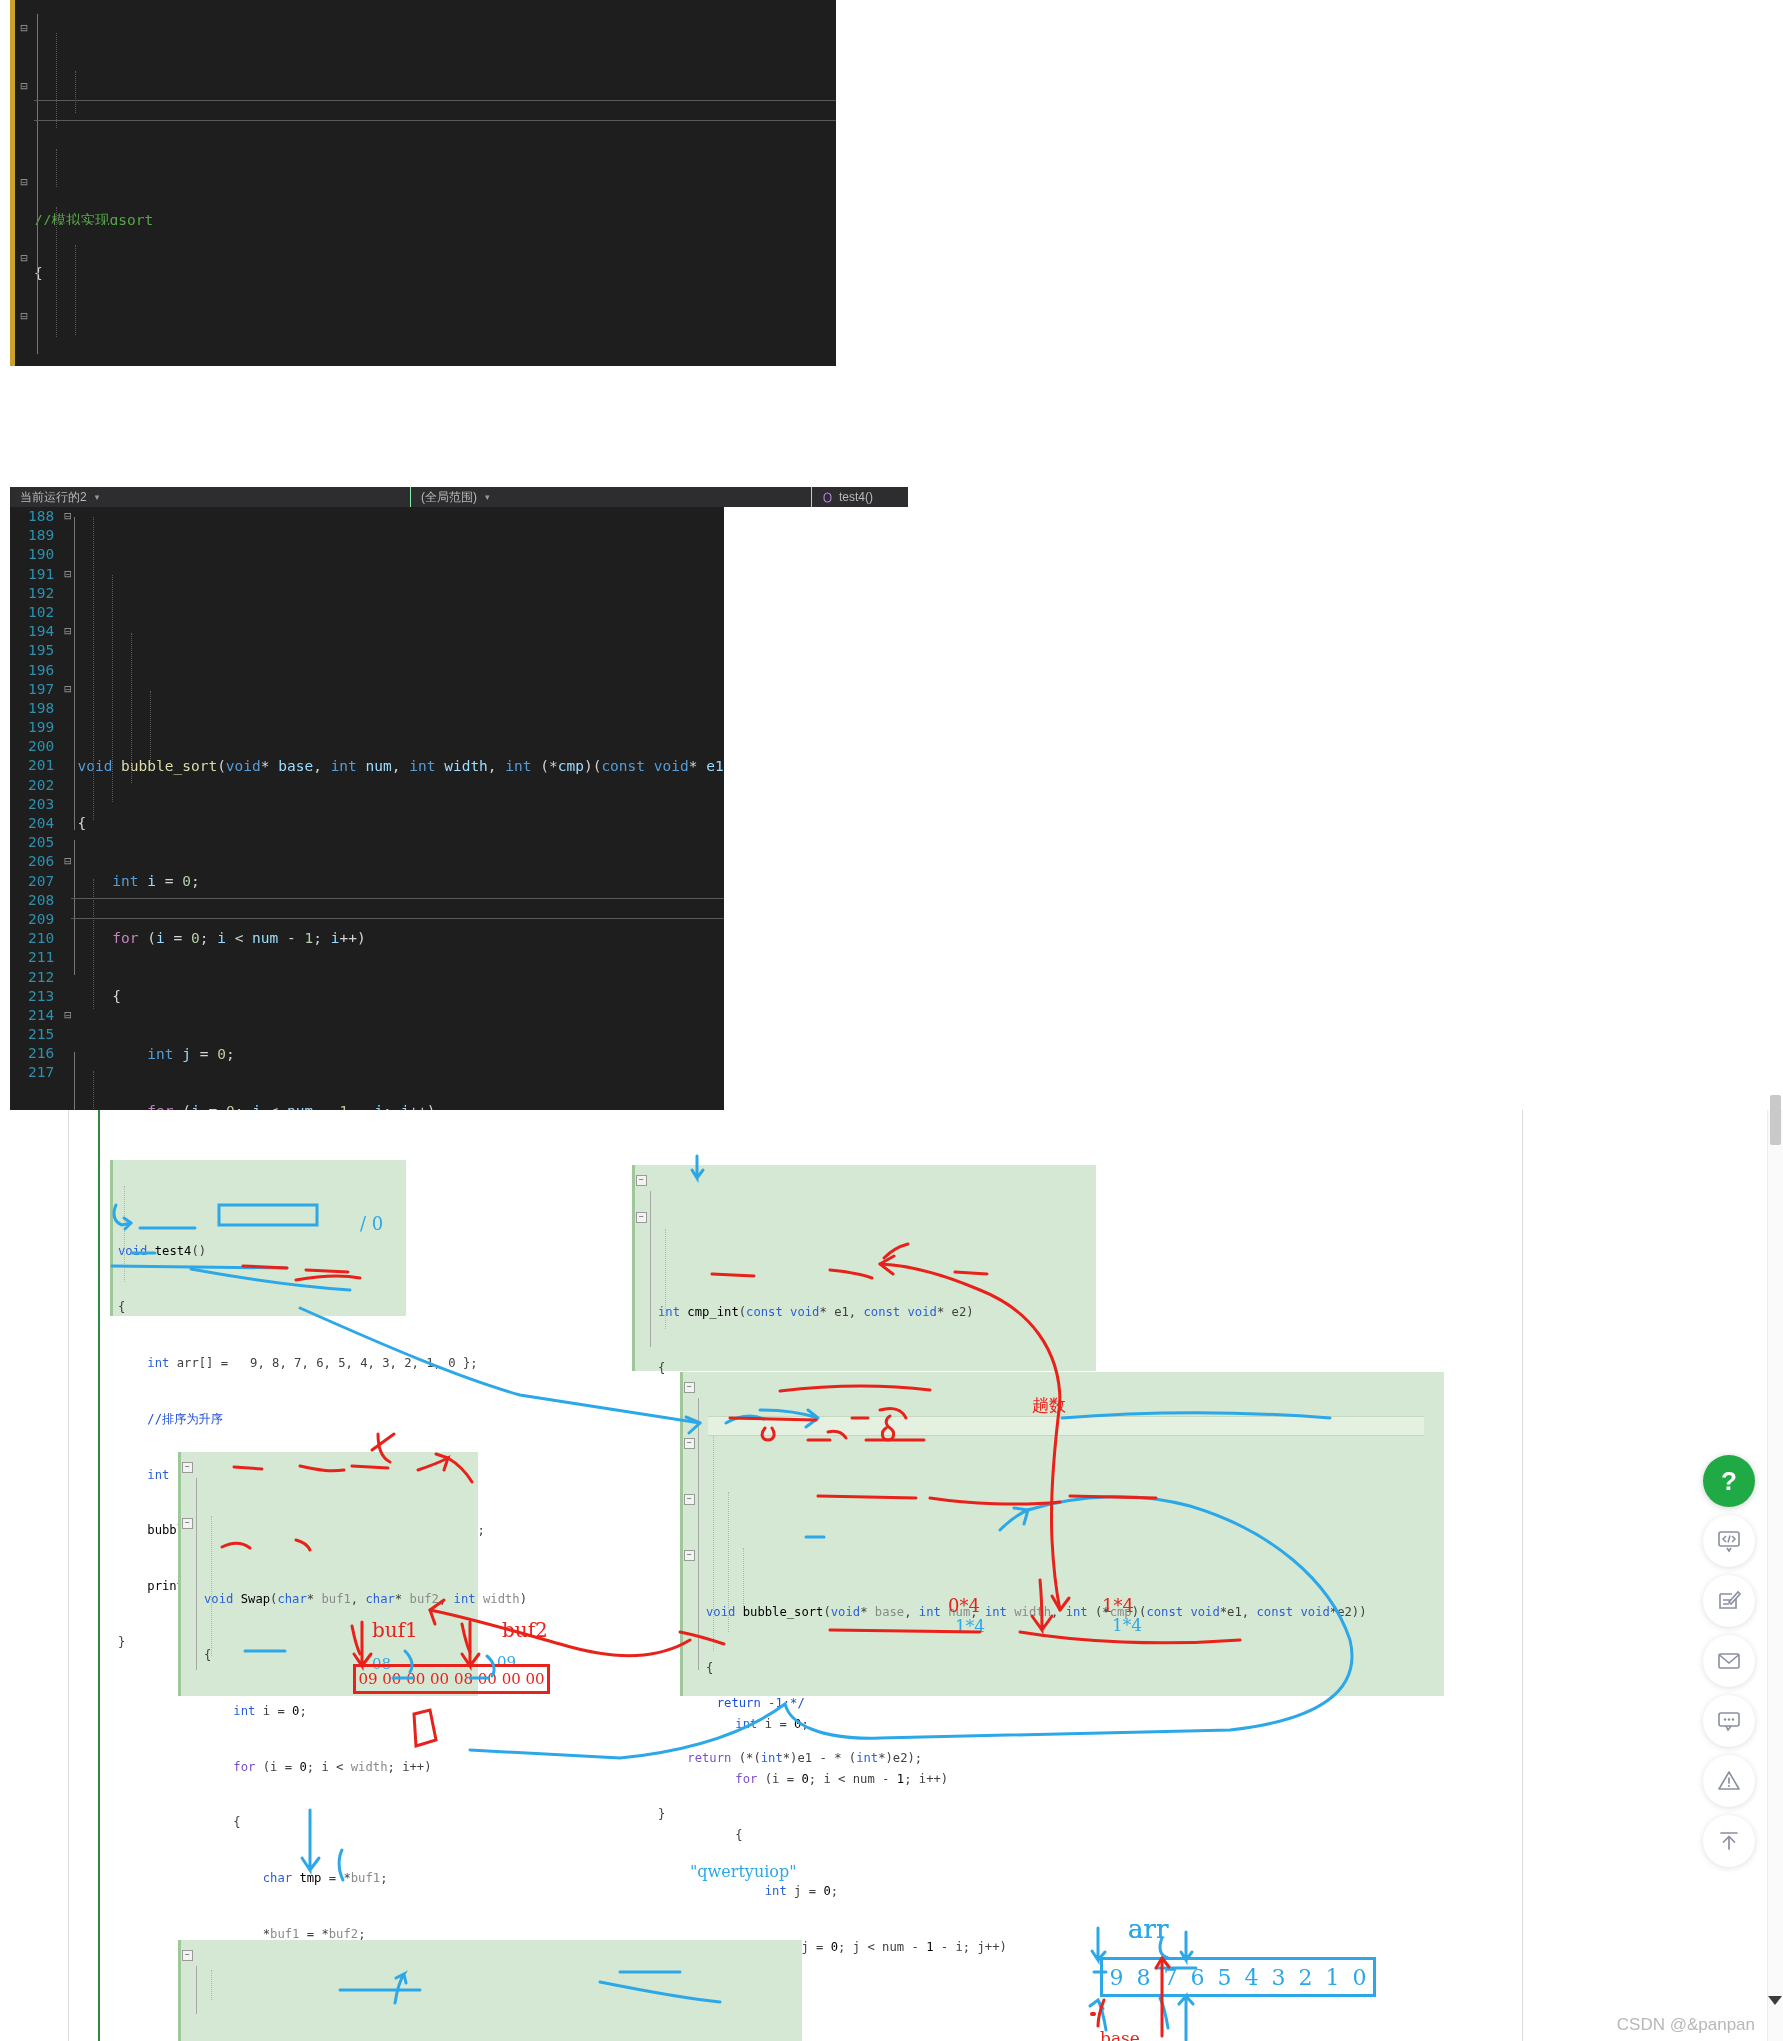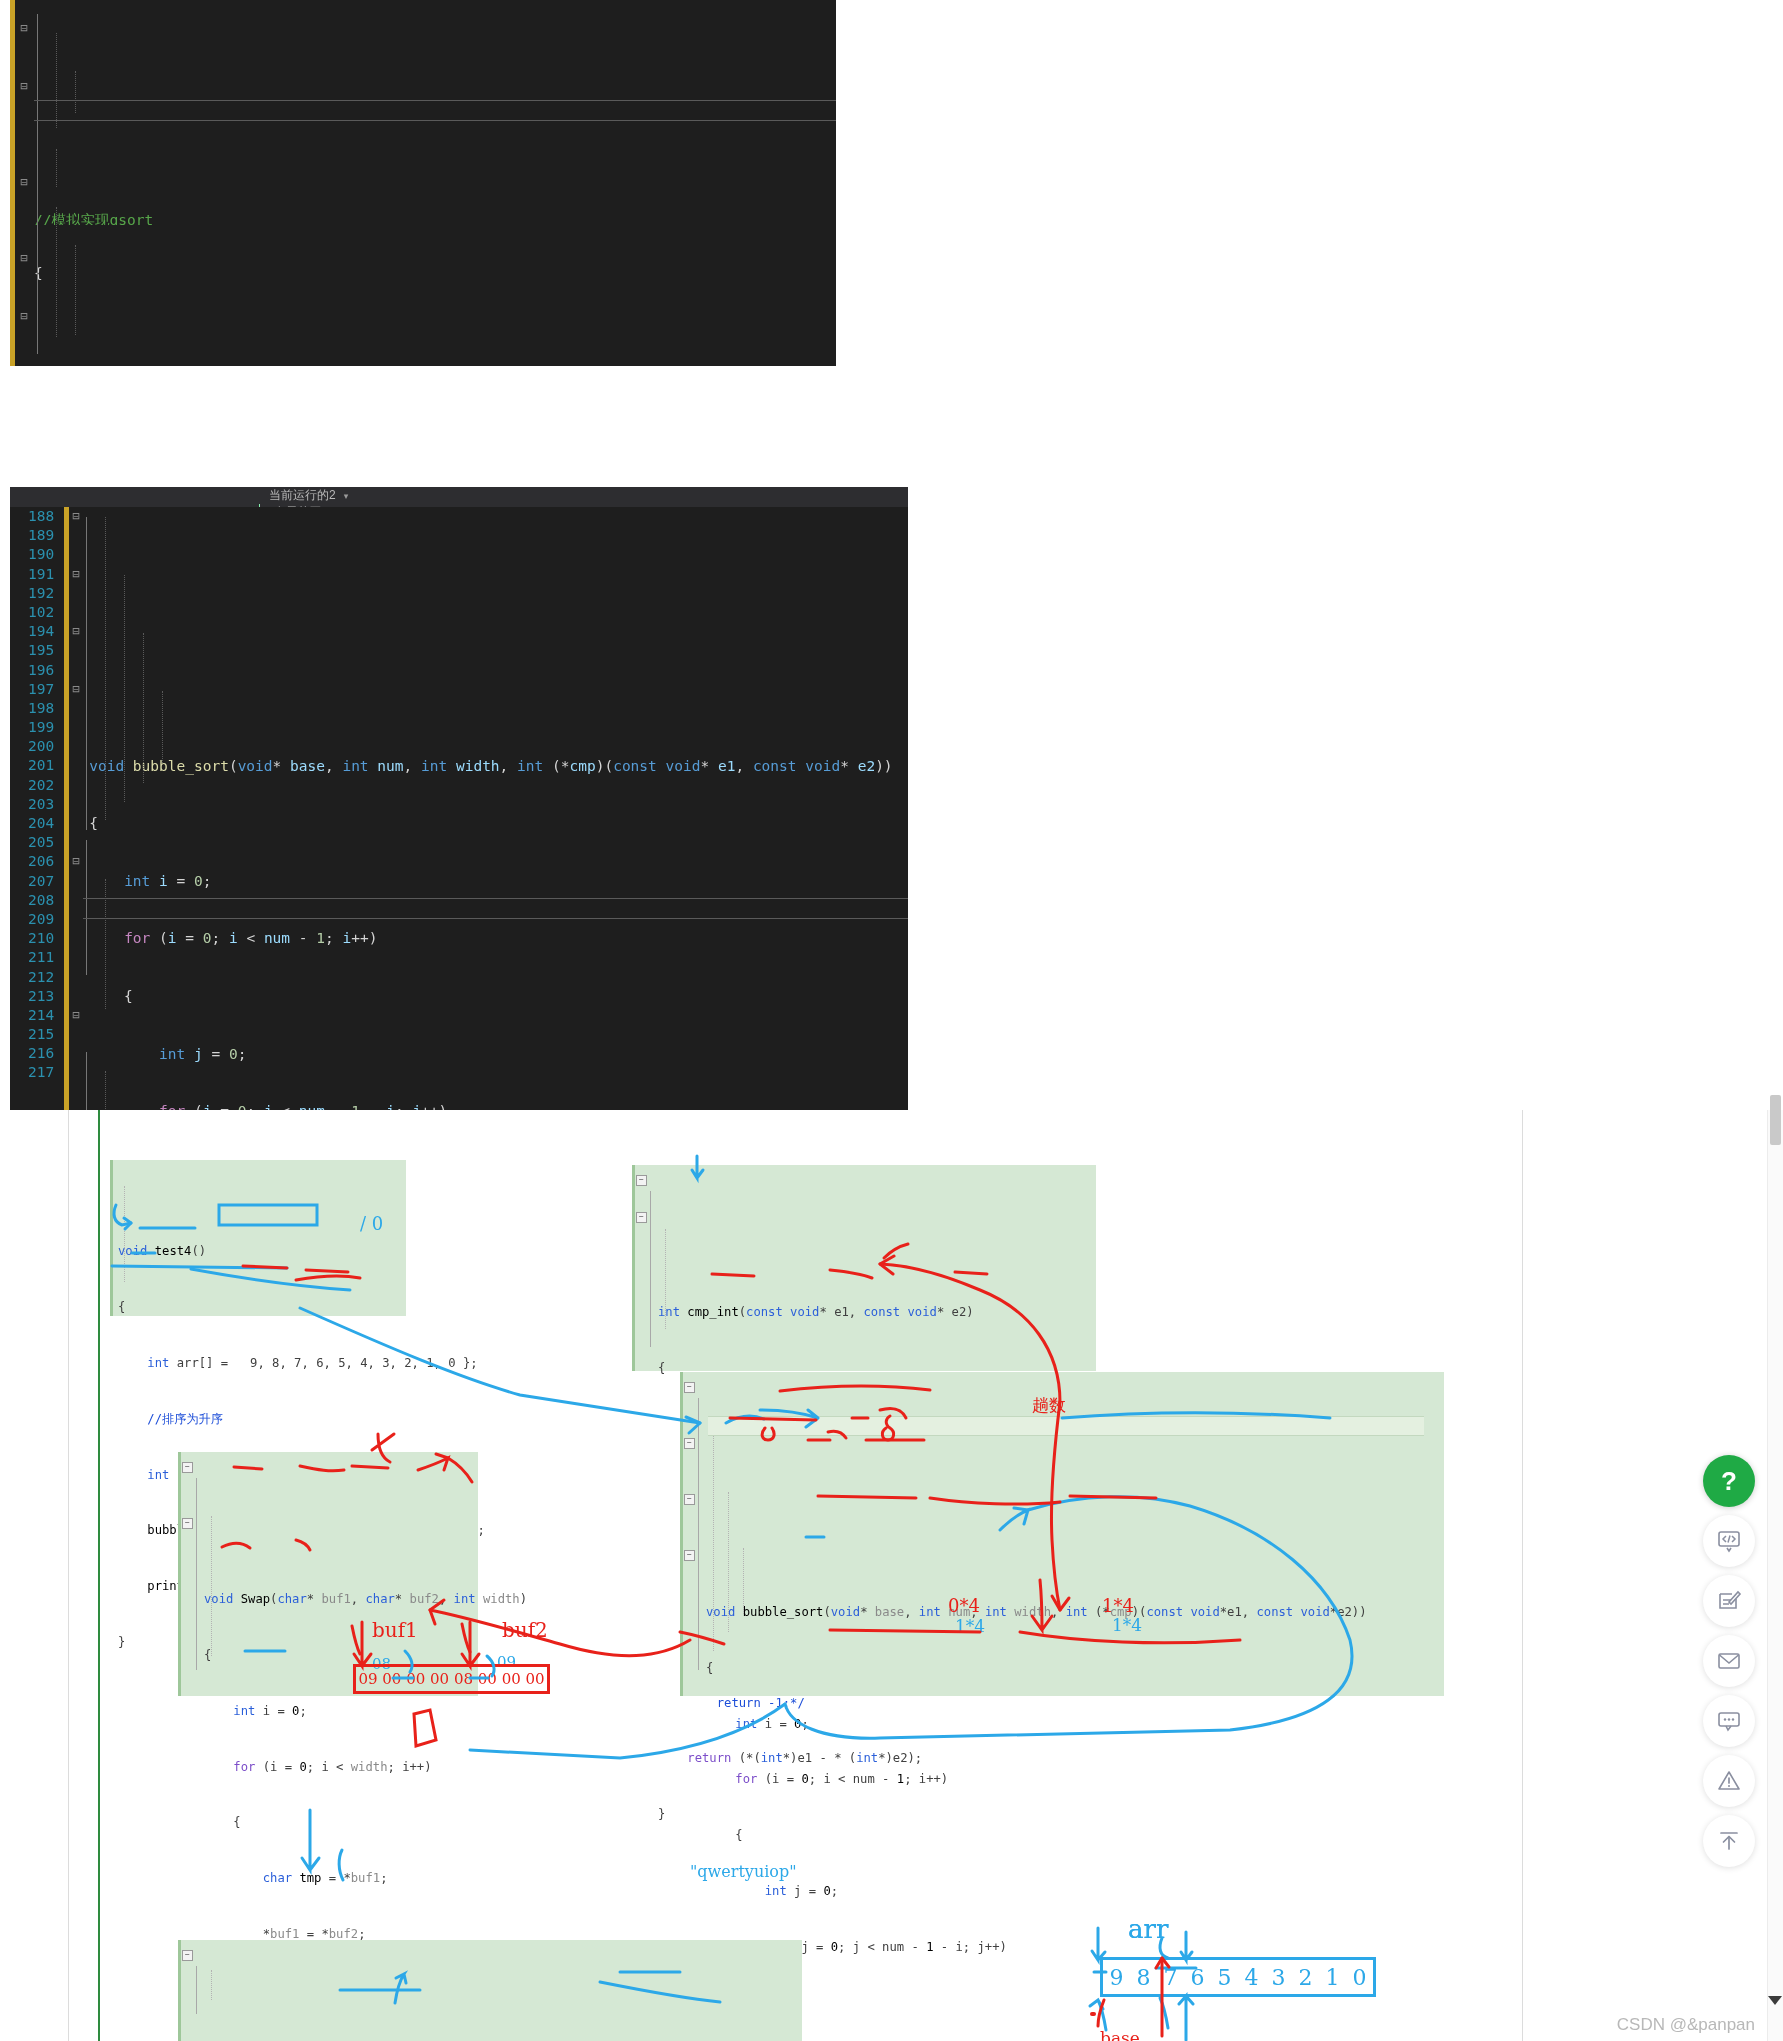--- a/index.html
+++ b/index.html
@@ -29,21 +29,21 @@
   
   .ig{position:absolute;top:0;bottom:0;border-left:1px dotted #5a5a5a;}
   .igs{position:absolute;top:0;bottom:0;border-left:1px solid #777;}
 
   
   .curline{position:absolute;left:0;right:0;height:19px;border-top:1px solid #5a5a5a;border-bottom:1px solid #5a5a5a;}
 
   
   .navstrip{position:absolute;background:#2d2d30;color:#b9b9b9;
             font-family:"Liberation Sans",sans-serif;font-size:12px;
-            display:flex;align-items:center;overflow:hidden;flex-direction:column;}
+            display:flex;align-items:center;overflow:hidden;}
   .navseg{height:100%;display:flex;align-items:center;padding:0 10px;position:relative;}
   .navseg + .navseg{border-left:1px solid #86efac;}
   .navcaret{margin-left:8px;font-size:9px;color:#9a9a9a;}
   .navicon{width:11px;height:11px;margin-right:6px;flex:0 0 auto;}
 
   
   .page{position:absolute;left:0;top:1110px;width:1783px;height:931px;background:#fff;}
   .rail{position:absolute;top:0;bottom:0;width:1px;background:#dcdcdc;}
 
   
@@ -180,21 +180,21 @@
     <span class="navcaret">▾</span>
   </div>
   <div class="navseg" style="flex:1;">
     <svg class="navicon" viewBox="0 0 11 11">
       <path d="M5.5 1 C3 1 2 3 2 5.5 C2 8 3 10 5.5 10 C8 10 9 8 9 5.5 C9 3 8 1 5.5 1Z" fill="none" stroke="#b884e0" stroke-width="1.1"></path>
     </svg>
     <span>test4()</span>
   </div>
 </div>
 
-<div class="ide" style="left:10px;top:507px;width:898px;height:603px;">
+<div class="ide" style="left:10px;top:507px;width:714px;height:603px;">
   <div class="codewrap" style="position:relative;">
     <div class="gutter">
       <div>188</div>
         <div>189</div>
         <div>190</div>
         <div>191</div>
         <div>192</div>
         <div>102</div>
       <div>194</div>
         <div>195</div>

